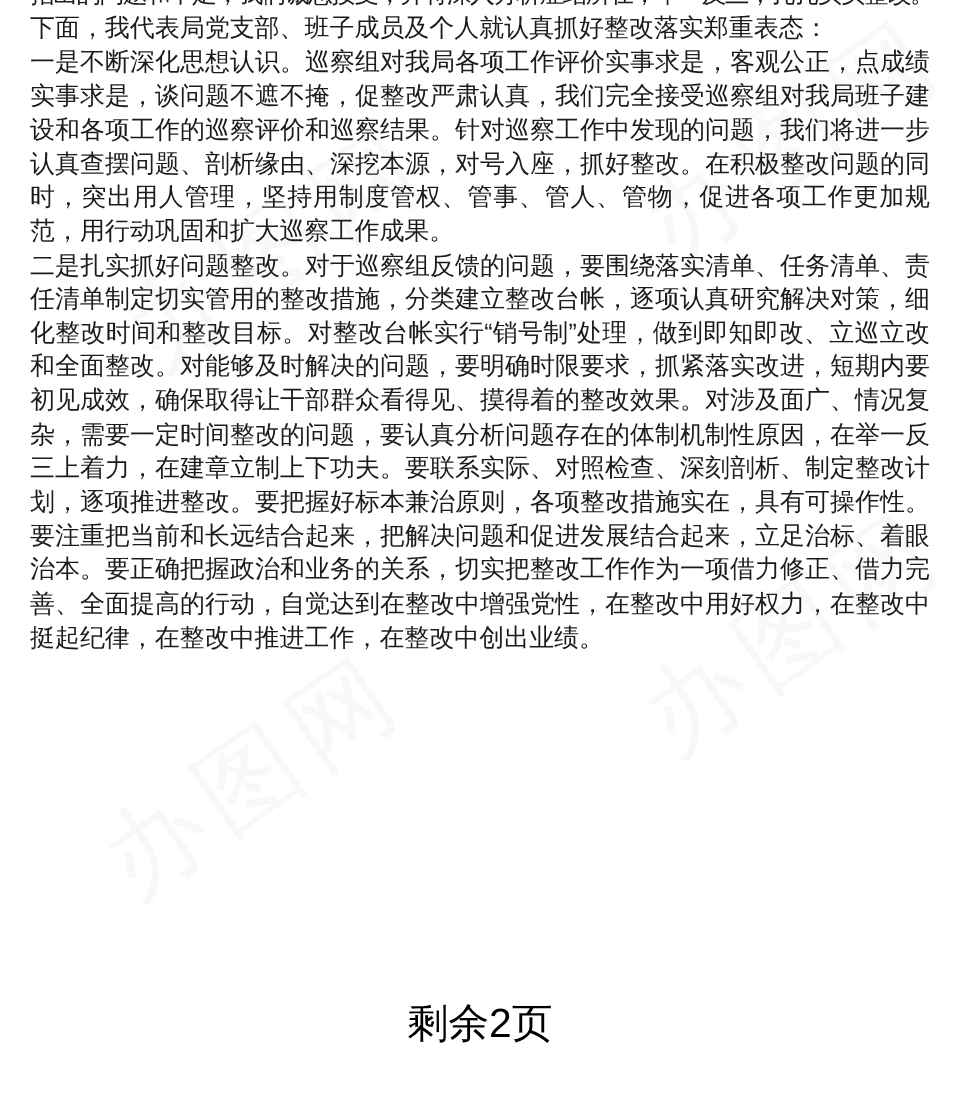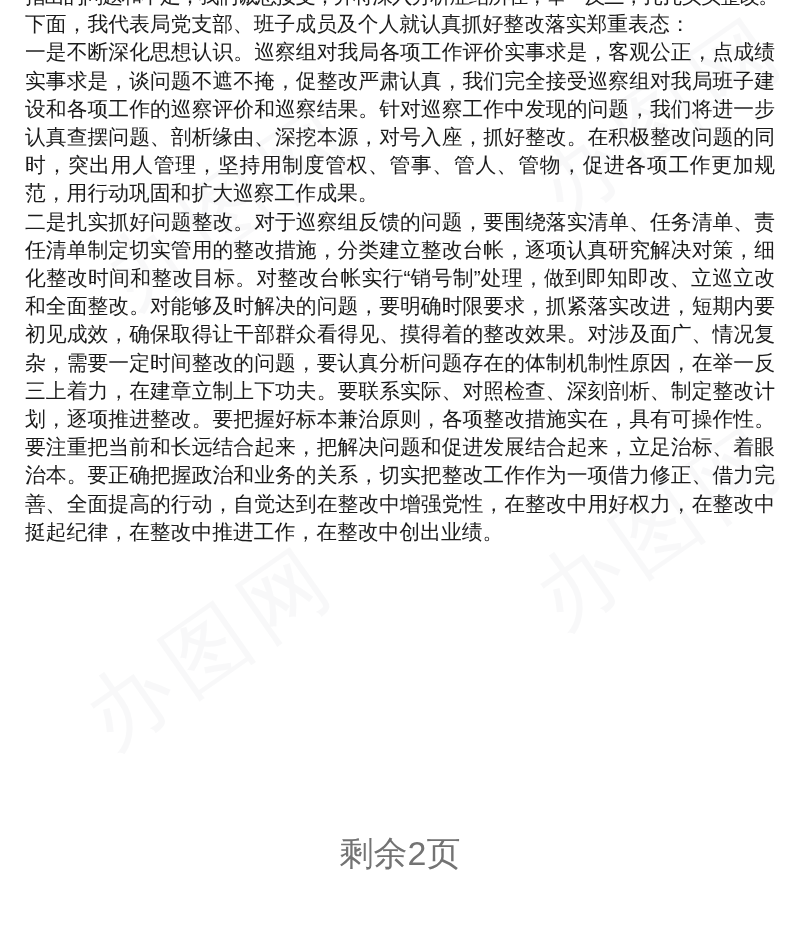--- a/index.html
+++ b/index.html
@@ -55,21 +55,21 @@
   .footer-hint {
     position: absolute;
     left: 0;
     right: 0;
     top: 833px;
     z-index: 2;
     display: flex;
     justify-content: center;
     align-items: baseline;
     gap: 50px;
-    color: #737373;
+    color: #000000;
     font-size: 34px;
     line-height: 40px;
   }
 </style>
 </head>
 <body>
 
 <div class="watermark-layer">
   <div class="watermark wm-1">办图网</div>
   <div class="watermark wm-2">办图网</div>

